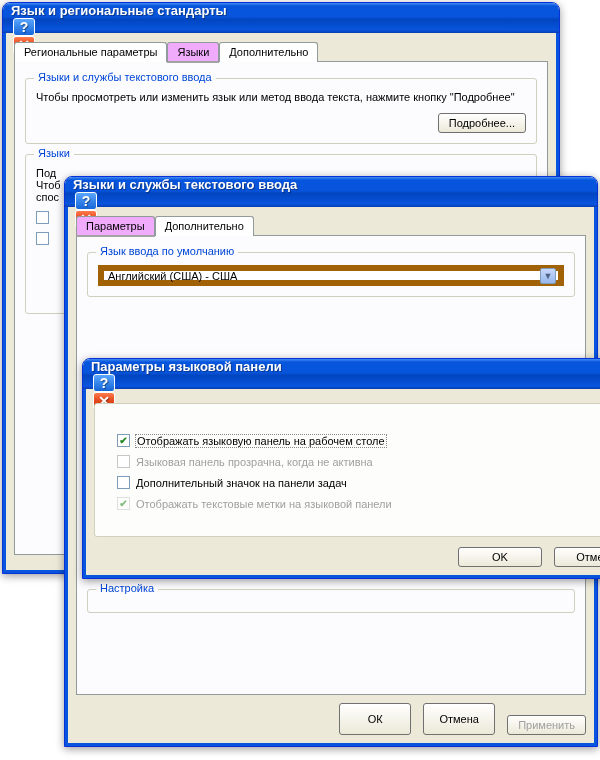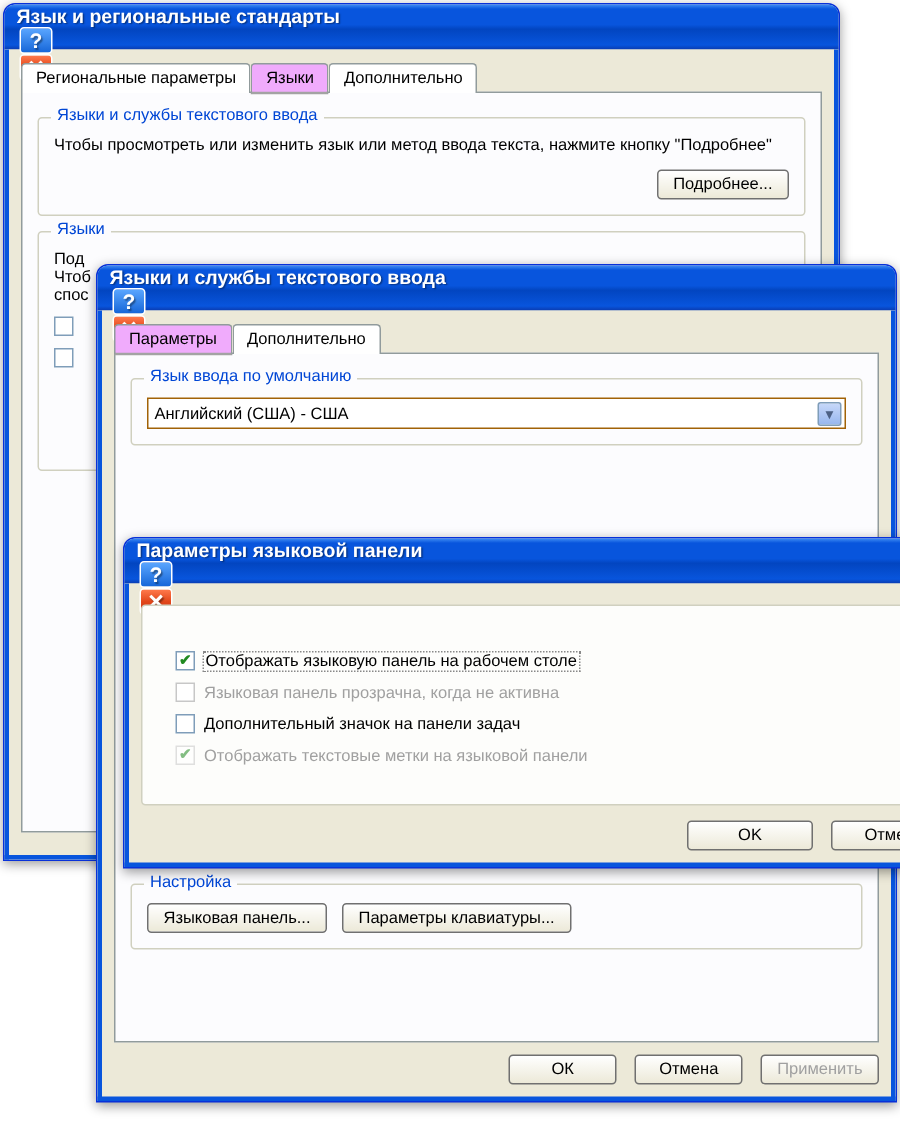--- a/index.html
+++ b/index.html
@@ -93,24 +93,24 @@
   }
   .btn {
     background: linear-gradient(180deg,#fff,#ece9d8);
     border: 1px solid #707070;
     border-radius: 3px;
     padding: 3px 10px;
     font-size: 11px;
     font-family: Liberation Sans, sans-serif;
     min-width: 72px;
   }
-  .btn.disabled { color: #a0a0a0; }
+  .btn.disabled { color: #a0a0a0; margin-top: 12px; }
   .select {
     width: 100%;
-    border: 1px solid #a16207;
+    border: 6px solid #a16207;
     background: #fff;
     height: 21px;
     display: flex; align-items: center; justify-content: space-between;
     padding: 0 2px 0 4px;
     font-size: 11px;
   }
   .select .arrow {
     width: 16px; height: 16px;
     background: linear-gradient(180deg,#c7d8f9,#98b7ee);
     border: 1px solid #7f9db9;
@@ -186,24 +186,20 @@
         <div class="select">
           <span>Английский (США) - США</span>
           <span class="arrow">▼</span>
         </div>
       </div>
 
       <div style="height:276px;"></div>
 
       <div class="groupbox">
         <span class="legend">Настройка</span>
-        <div style="display:flex; gap:10px;">
-          <button class="btn">Языковая панель...</button>
-          <button class="btn">Параметры клавиатуры...</button>
-        </div>
       </div>
     </div>
     <div class="button-row">
       <button class="btn">ОК</button>
       <button class="btn">Отмена</button>
       <button class="btn disabled">Применить</button>
     </div>
   </div>
 </div>
 

